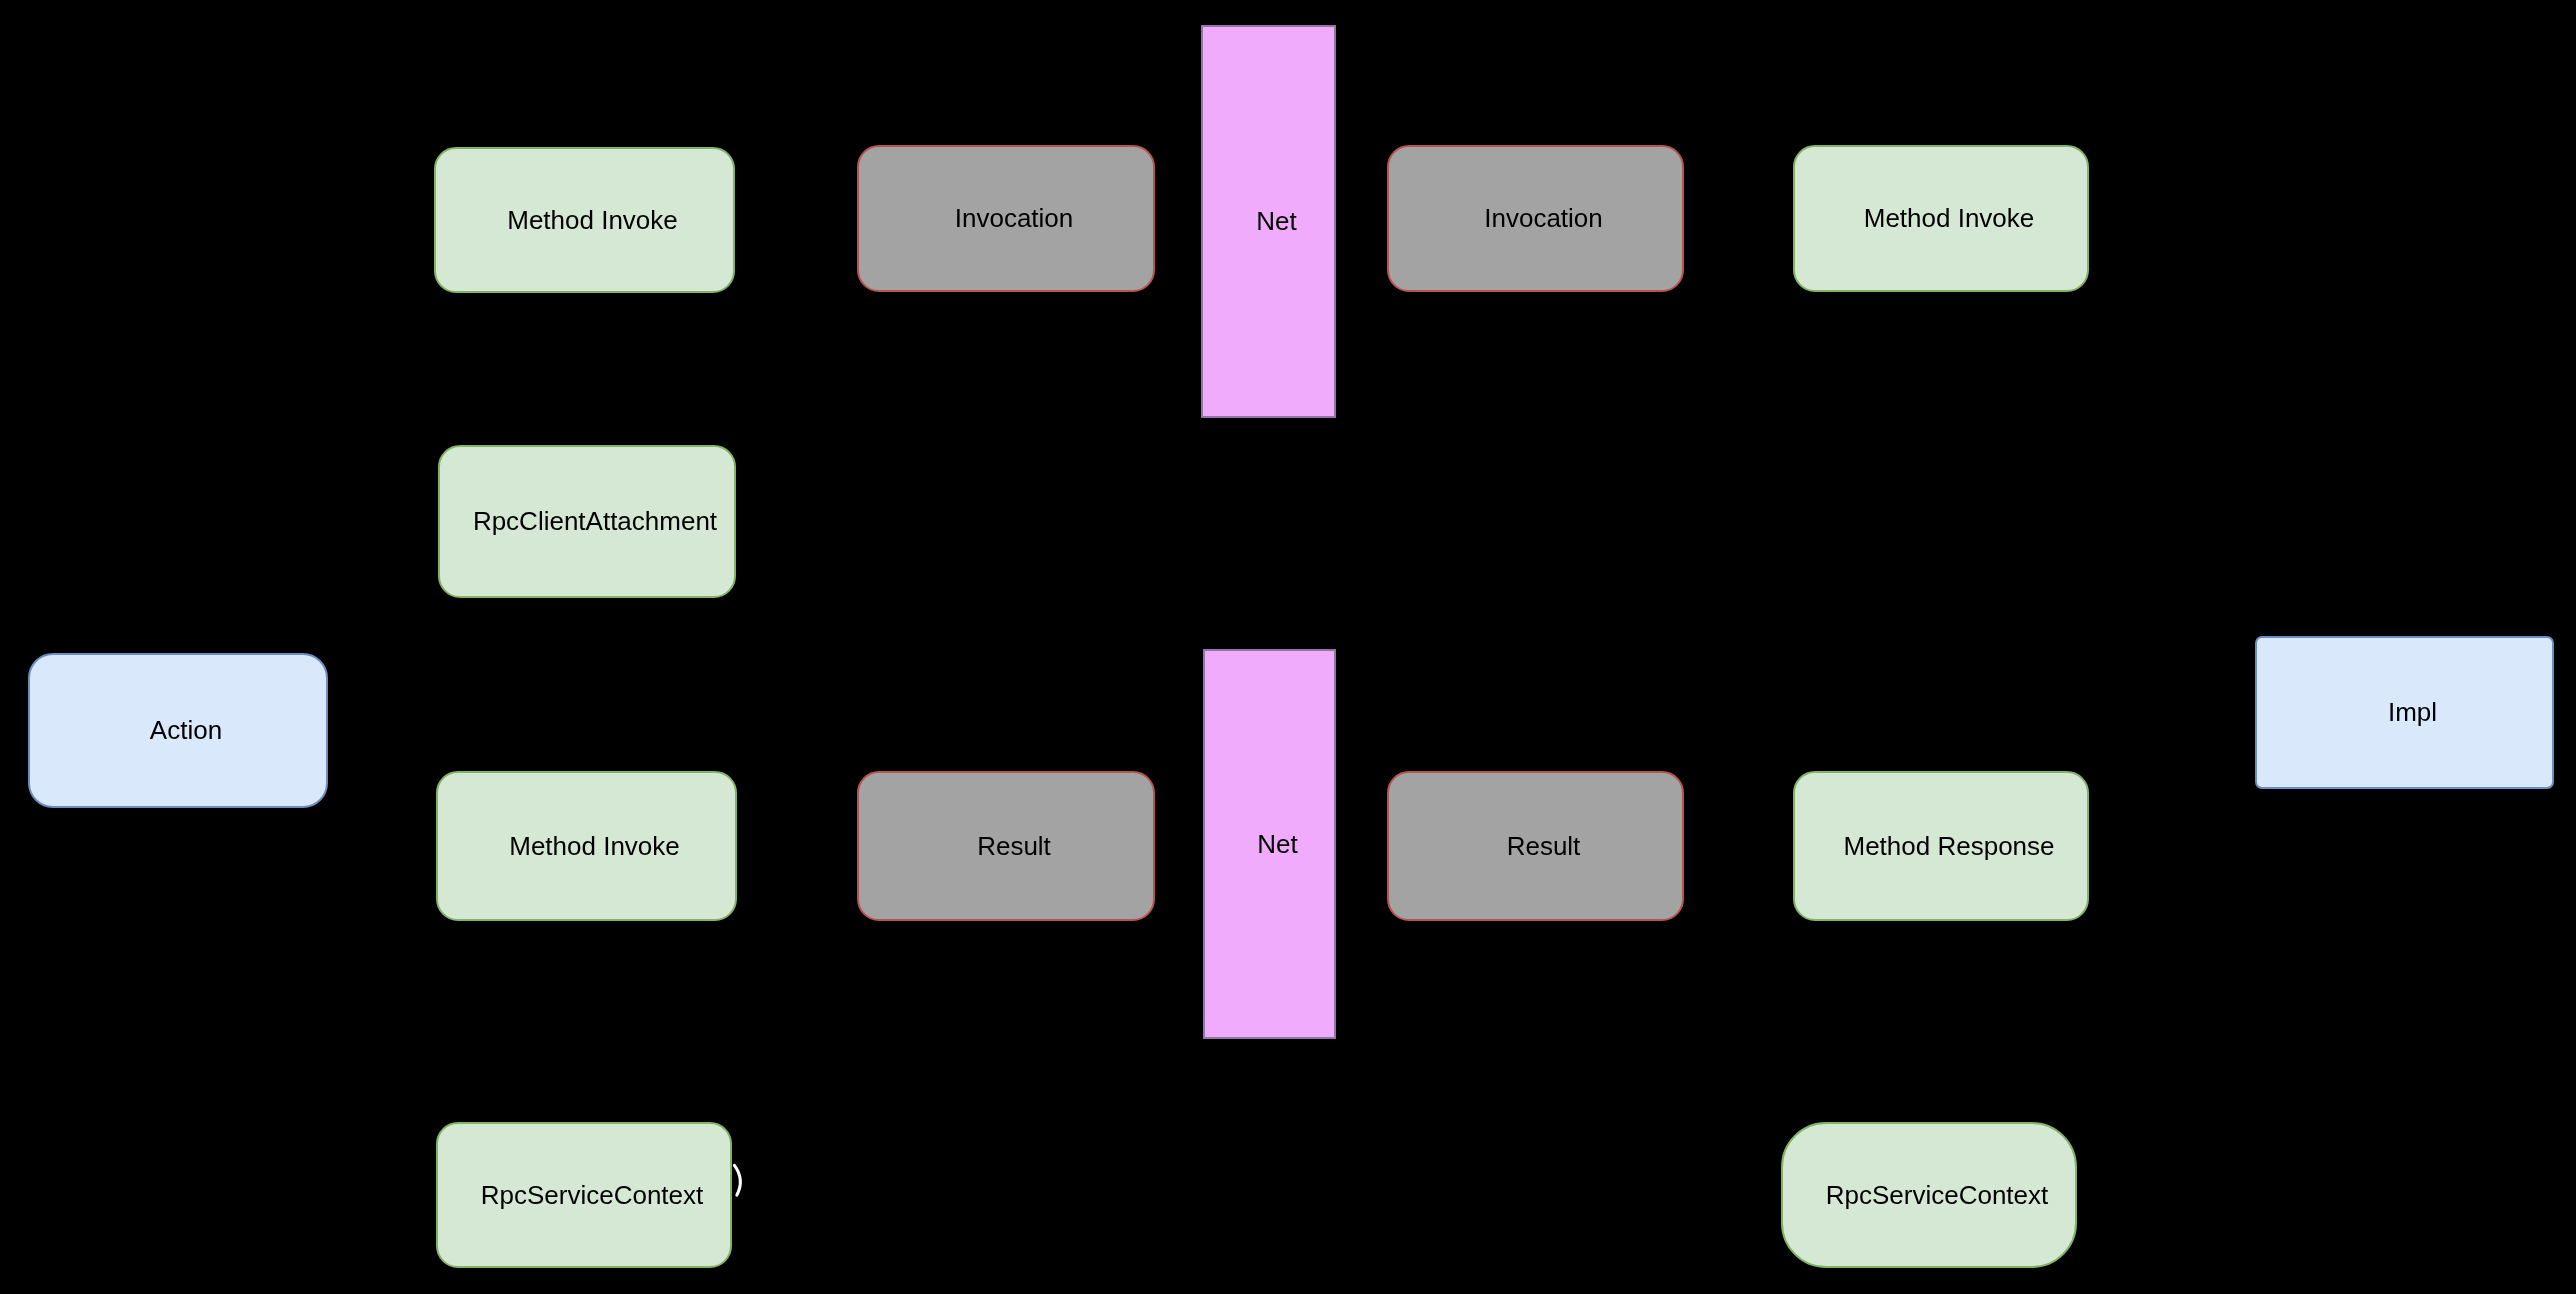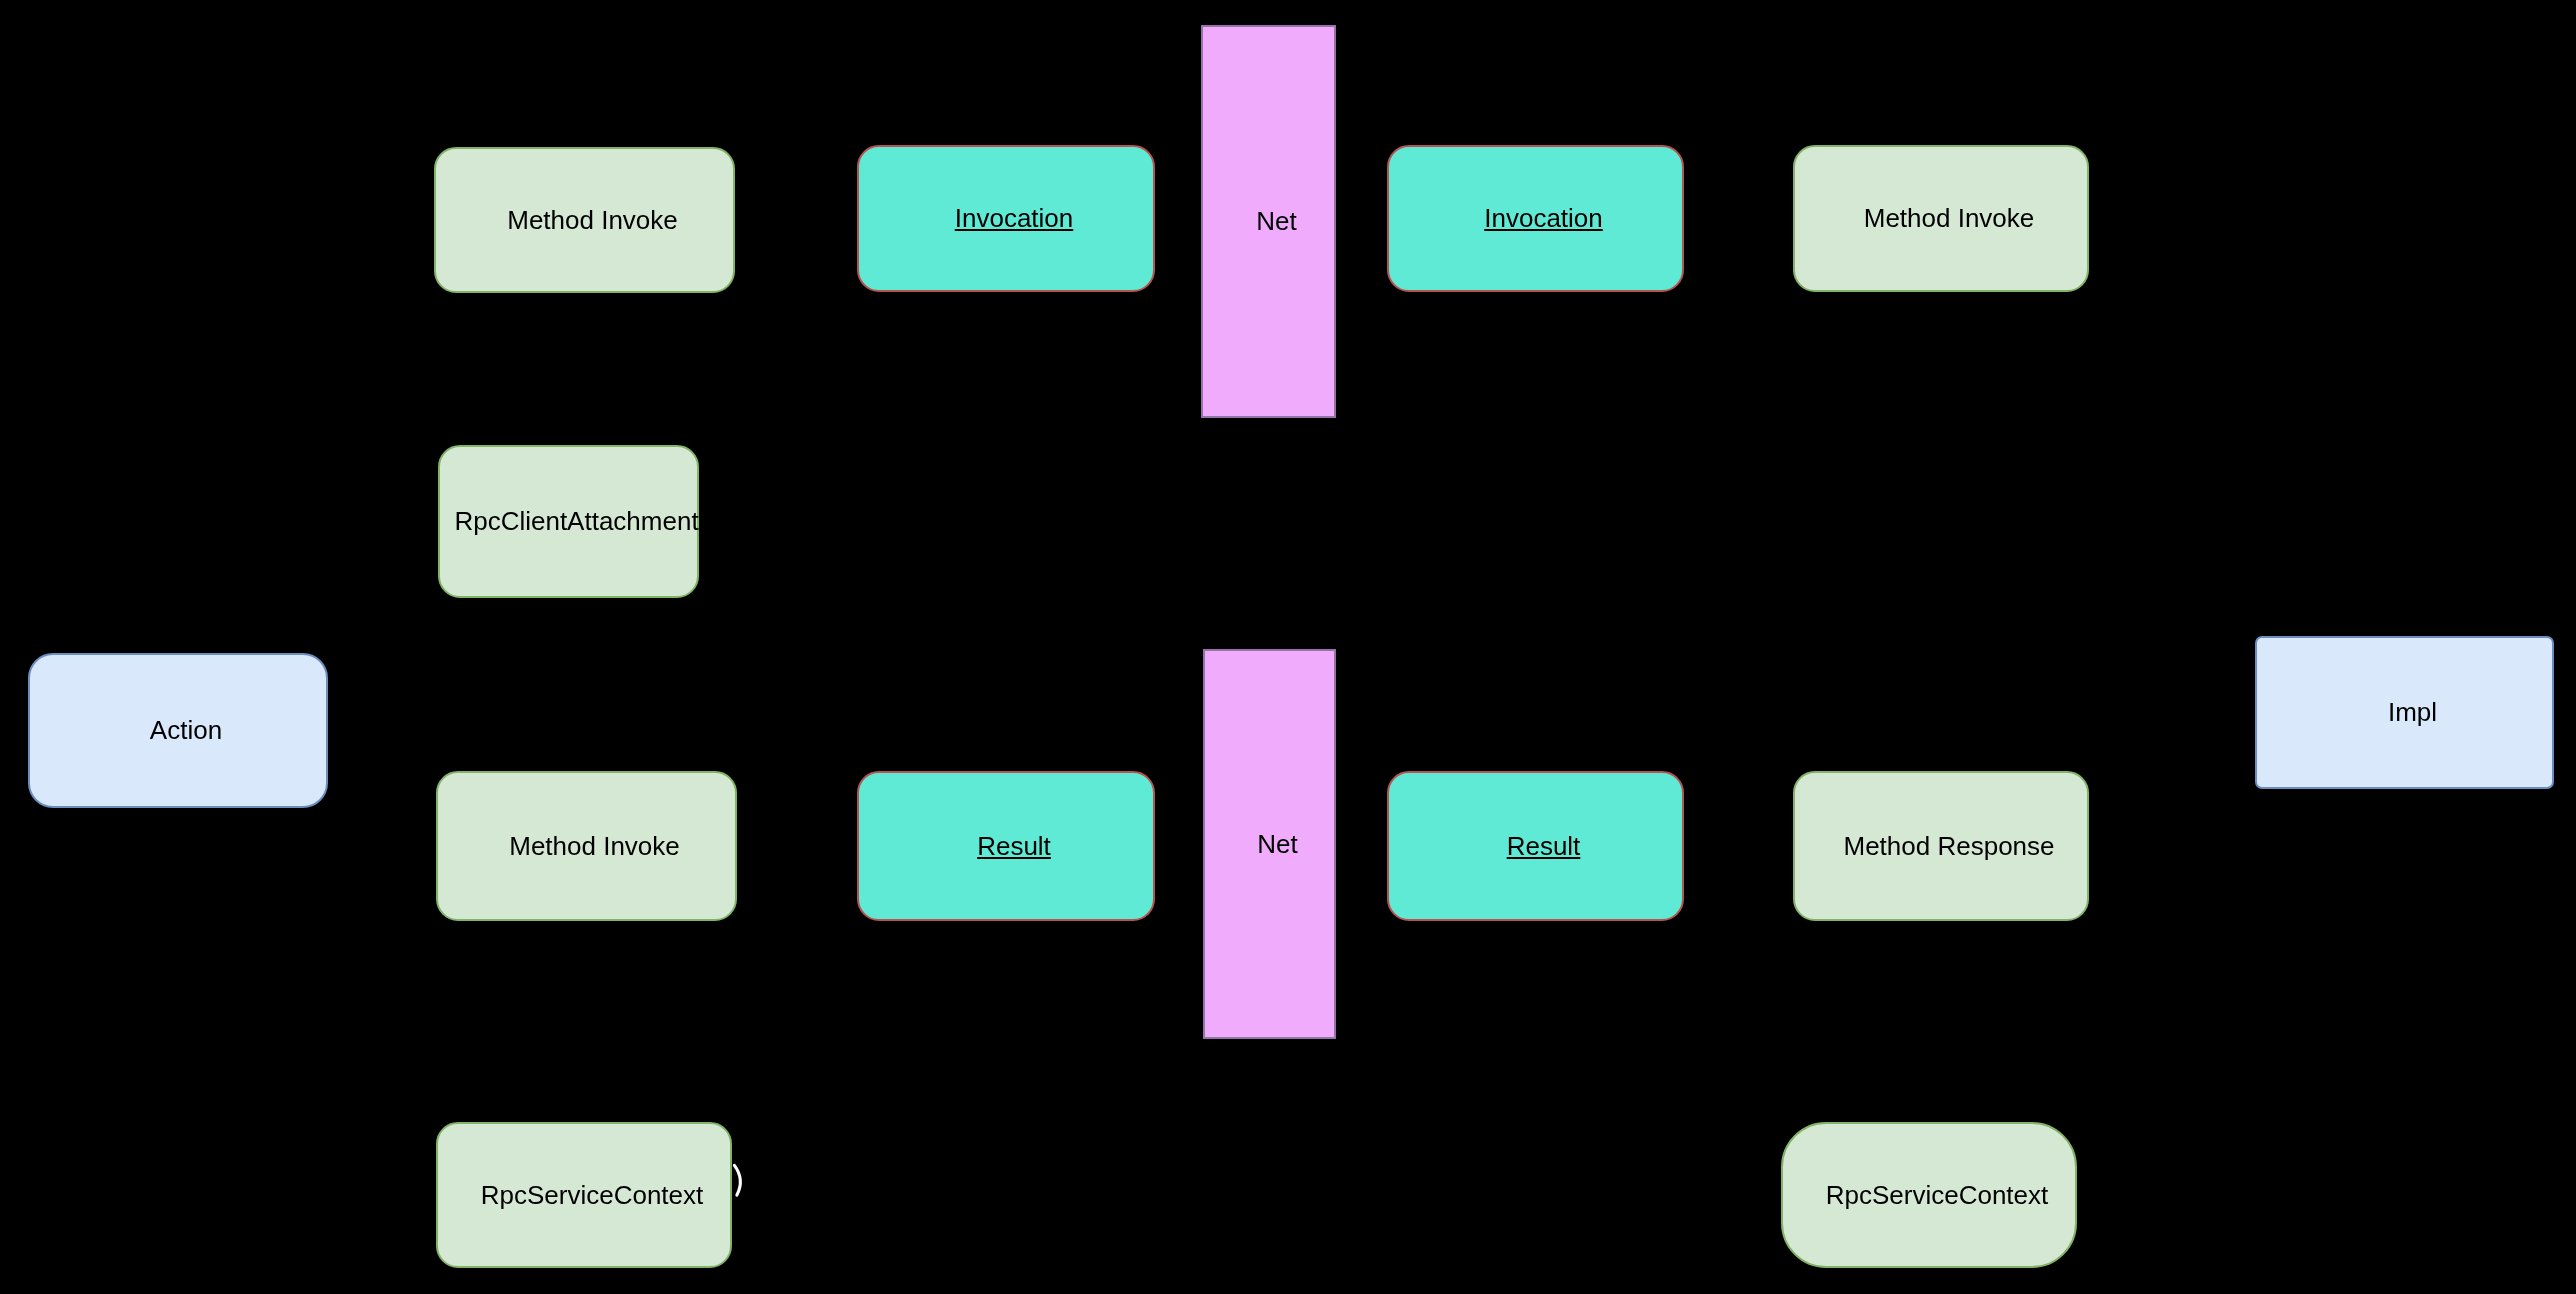--- a/index.html
+++ b/index.html
@@ -22,21 +22,21 @@
     align-items: center;
     justify-content: center;
     text-align: center;
     color: #000000;
     font-size: 26px;
     line-height: 1.1;
     white-space: nowrap;
     padding-left: 16px;
   }
   .node.green  { background: #d5e8d4; border: 2.5px solid #82b366; }
-  .node.red    { background: #5eead4; border: 2.5px solid #b85450; text-decoration: underline; }
+  .node.red    { background: #a3a3a3; border: 2.5px solid #b85450; }
   .node.purple { background: #f0abfc; border: 2.5px solid #9673a6; }
   .node.blue   { background: #dae8fc; border: 2.5px solid #6c8ebf; }
   .artifact-layer {
     position: absolute;
     left: 0; top: 0;
     width: 2576px;
     height: 1294px;
     pointer-events: none;
   }
 </style>
@@ -59,21 +59,21 @@
     </div>
     <div class="node red" style="left: 857px; top: 145px; width: 298px; height: 147px; border-radius: 22px;">
       <span>Invocation</span>
     </div>
     <div class="node red" style="left: 1387px; top: 145px; width: 297px; height: 147px; border-radius: 22px;">
       <span>Invocation</span>
     </div>
     <div class="node green" style="left: 1793px; top: 145px; width: 296px; height: 147px; border-radius: 22px;">
       <span>Method Invoke</span>
     </div>
-    <div class="node green" style="left: 438px; top: 445px; width: 261px; height: 153px; border-radius: 22px;">
+    <div class="node green" style="left: 438px; top: 445px; width: 298px; height: 153px; border-radius: 22px;">
       <span>RpcClientAttachment</span>
     </div>
     <div class="node blue" style="left: 28px; top: 653px; width: 300px; height: 155px; border-radius: 25px;">
       <span>Action</span>
     </div>
     <div class="node blue" style="left: 2255px; top: 636px; width: 299px; height: 153px; border-radius: 7px;">
       <span>Impl</span>
     </div>
     <div class="node purple" style="left: 1203px; top: 649px; width: 133px; height: 390px; border-radius: 0px;">
       <span>Net</span>

